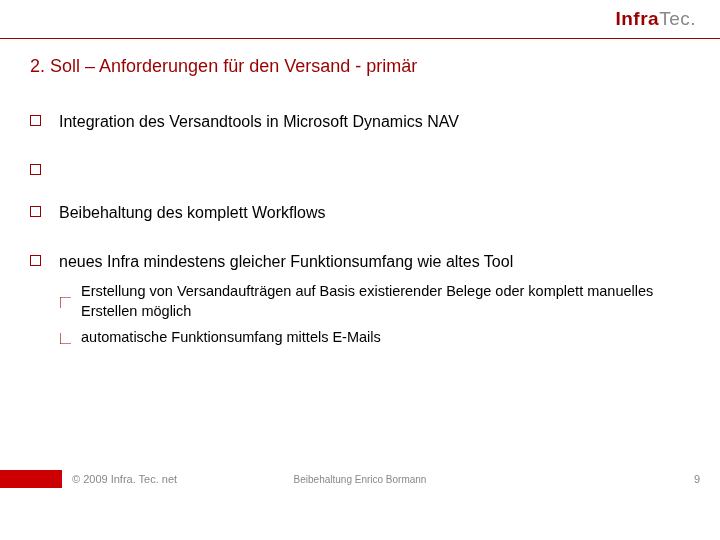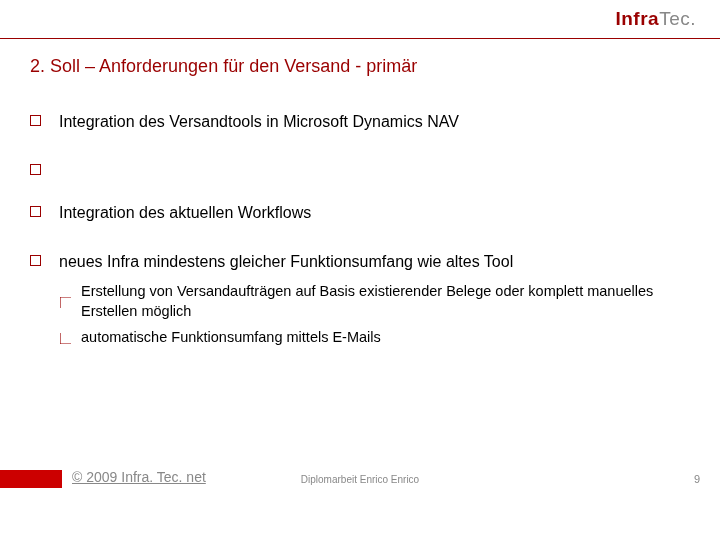--- a/index.html
+++ b/index.html
@@ -14,21 +14,21 @@
   .row { display: flex; align-items: flex-start; margin-bottom: 28px; }
   .box { width: 11px; height: 11px; border: 1px solid #9a0000; flex: 0 0 11px; margin-top: 3px; margin-right: 18px; }
   .row-text { font-size: 16px; color: #000; line-height: 1.3; }
   .sub { margin-left: 30px; margin-top: -18px; }
   .subrow { display: flex; align-items: center; margin-bottom: 6px; }
   .subbullet { width: 11px; flex: 0 0 11px; margin-right: 10px; margin-top: 2px; }
   .subbullet svg { display: block; }
   .sub-text { font-size: 14.5px; color: #000; line-height: 1.35; }
   .footer { position: absolute; left: 0; right: 0; bottom: 16px; height: 18px; }
   .redblock { position: absolute; left: 0; bottom: 0; width: 62px; height: 18px; background: #cc0000; }
-  .copyright { position: absolute; left: 72px; bottom: 3px; font-size: 14px; color: #888; text-decoration: underline; }
+  .copyright { position: absolute; left: 72px; bottom: 3px; font-size: 11px; color: #888; }
   .center-footer { position: absolute; left: 50%; transform: translateX(-50%); bottom: 3px; font-size: 10px; color: #888; }
   .pagenum { position: absolute; right: 20px; bottom: 3px; font-size: 11px; color: #888; }
 </style>
 </head>
 <body>
 
 <div class="page">
 
   <div class="logo">
     <span class="l1">Infra</span><span class="l2">Tec.</span>
@@ -44,21 +44,21 @@
       <span class="box"></span>
       <span class="row-text">Integration des Versandtools in Microsoft Dynamics NAV</span>
     </div>
 
     <div class="row">
       <span class="box"></span>
     </div>
 
     <div class="row">
       <span class="box"></span>
-      <span class="row-text">Integration des aktuellen Workflows</span>
+      <span class="row-text">Beibehaltung des komplett Workflows</span>
     </div>
 
     <div class="row">
       <span class="box"></span>
       <span class="row-text">neues Infra mindestens gleicher Funktionsumfang wie altes Tool</span>
     </div>
 
     <div class="sub">
       <div class="subrow">
         <span class="subbullet">
@@ -76,17 +76,17 @@
         </span>
         <span class="sub-text">automatische Funktionsumfang mittels E-Mails</span>
       </div>
     </div>
 
   </div>
 
   <div class="footer">
     <div class="redblock"></div>
     <div class="copyright">© 2009 Infra. Tec. net</div>
-    <div class="center-footer">Diplomarbeit Enrico Enrico</div>
+    <div class="center-footer">Beibehaltung Enrico Bormann</div>
     <div class="pagenum">9</div>
   </div>
 
 </div>
 
 </body></html>

